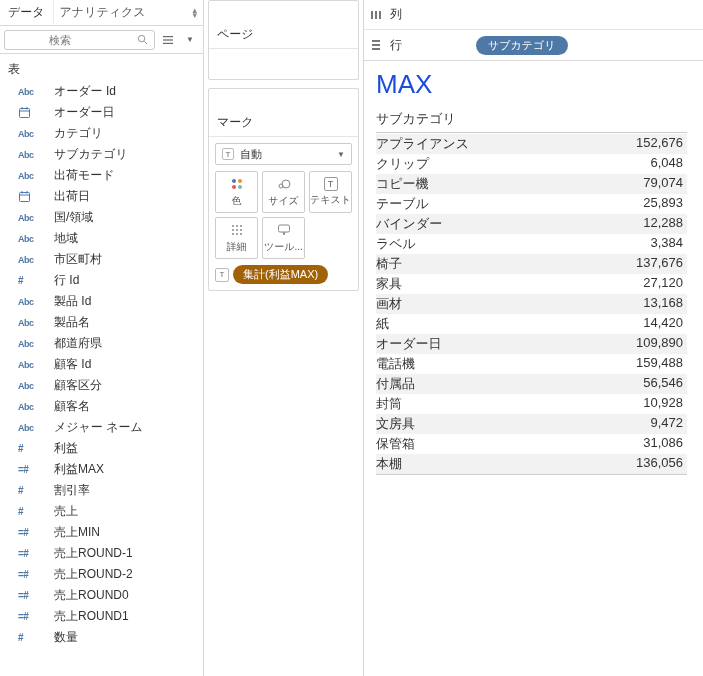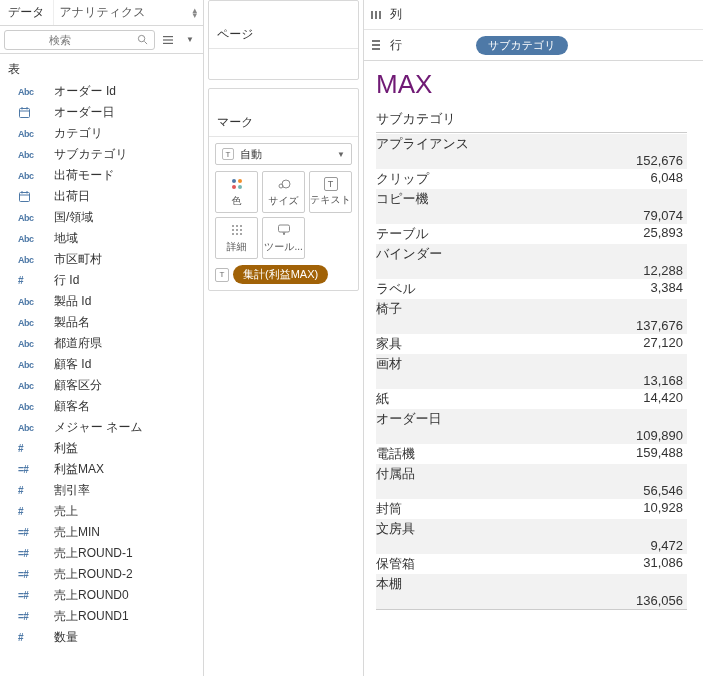--- a/index.html
+++ b/index.html
@@ -39,25 +39,25 @@
   .pill { background: #a16207; color: #fff; border-radius: 10px; padding: 2px 10px; font-size: 11px; }
   
   .right-pane { flex: 1; display: flex; flex-direction: column; }
   .shelves { border-bottom: 1px solid #d8d8d8; }
   .shelf { display: flex; align-items: center; height: 30px; border-bottom: 1px solid #e5e5e5; padding-left: 6px; gap: 6px; }
   .shelf:last-child { border-bottom: none; }
   .shelf-label { width: 100px; display: flex; align-items: center; gap: 6px; font-size: 12px; color: #333; }
   .shelf-icon { width: 14px; font-size: 12px; color: #666; }
   .shelf-pill { background: #4e79a7; color: #fff; border-radius: 10px; padding: 2px 12px; font-size: 11px; }
   .viz-area { flex: 1; padding: 8px 16px 8px 12px; overflow: auto; }
-  .viz-title { font-size: 26px; font-weight: 400; color: #701a75; margin-bottom: 8px; }
+  .viz-title { font-size: 26px; font-weight: 400; color: #1d4ed8; margin-bottom: 8px; }
   .viz-subhead { font-size: 13px; color: #333; padding: 2px 0 4px 0; border-bottom: 1px solid #ccc; margin-bottom: 1px; }
   .data-table { width: 100%; }
   .data-row { display: flex; justify-content: space-between; padding: 1px 4px 1px 0; font-size: 13px; }
-  .data-row.alt { background: #f2f2f2; flex-direction: column; }
+  .data-row.alt { background: #f2f2f2; }
   .data-cat { text-align: left; }
   .data-val { text-align: right; font-variant-numeric: tabular-nums; }
   .data-table-wrap { border-bottom: 1px solid #ccc; }
   .hdr-card { margin-top: 0; }
   svg { display: block; }
 </style>
 </head>
 <body>
 
 <div class="left-pane">

